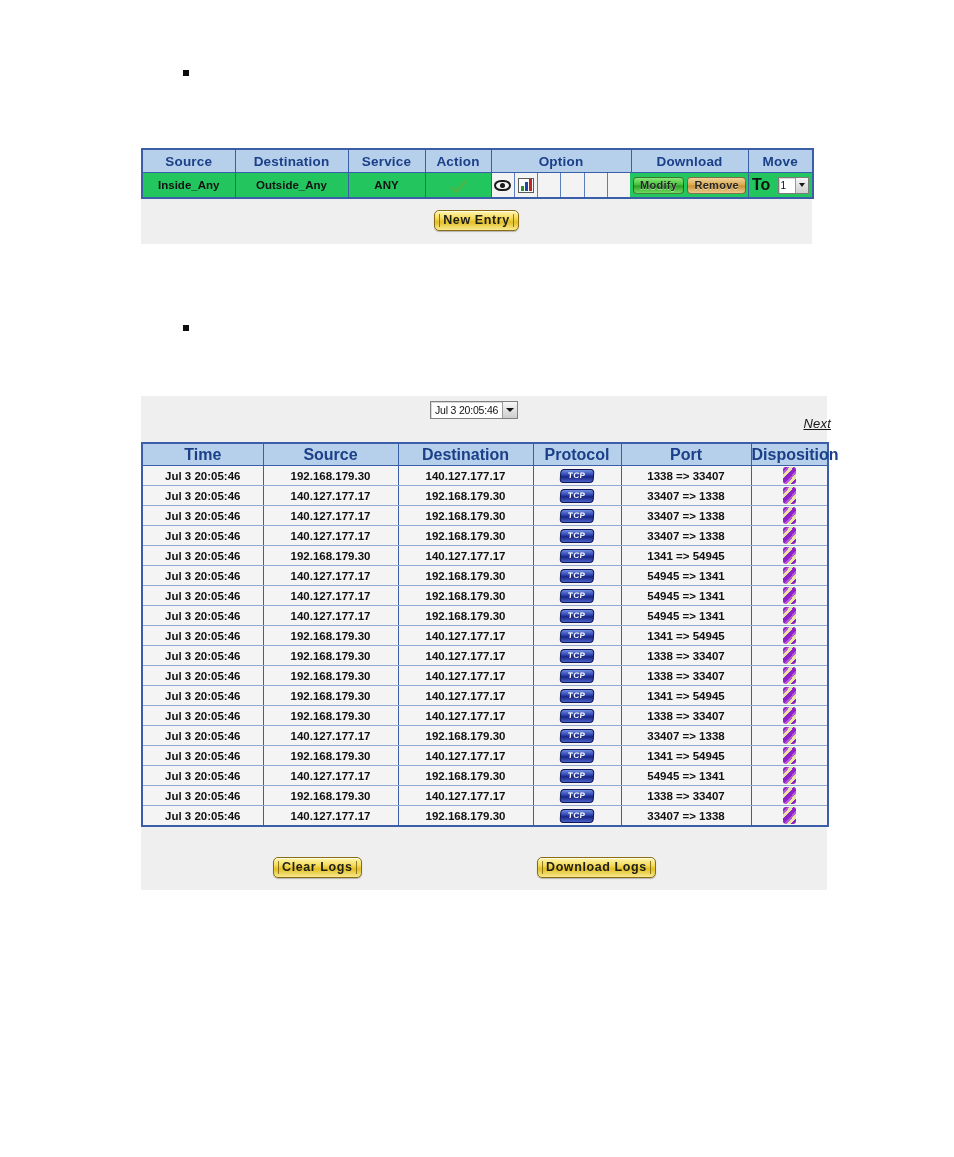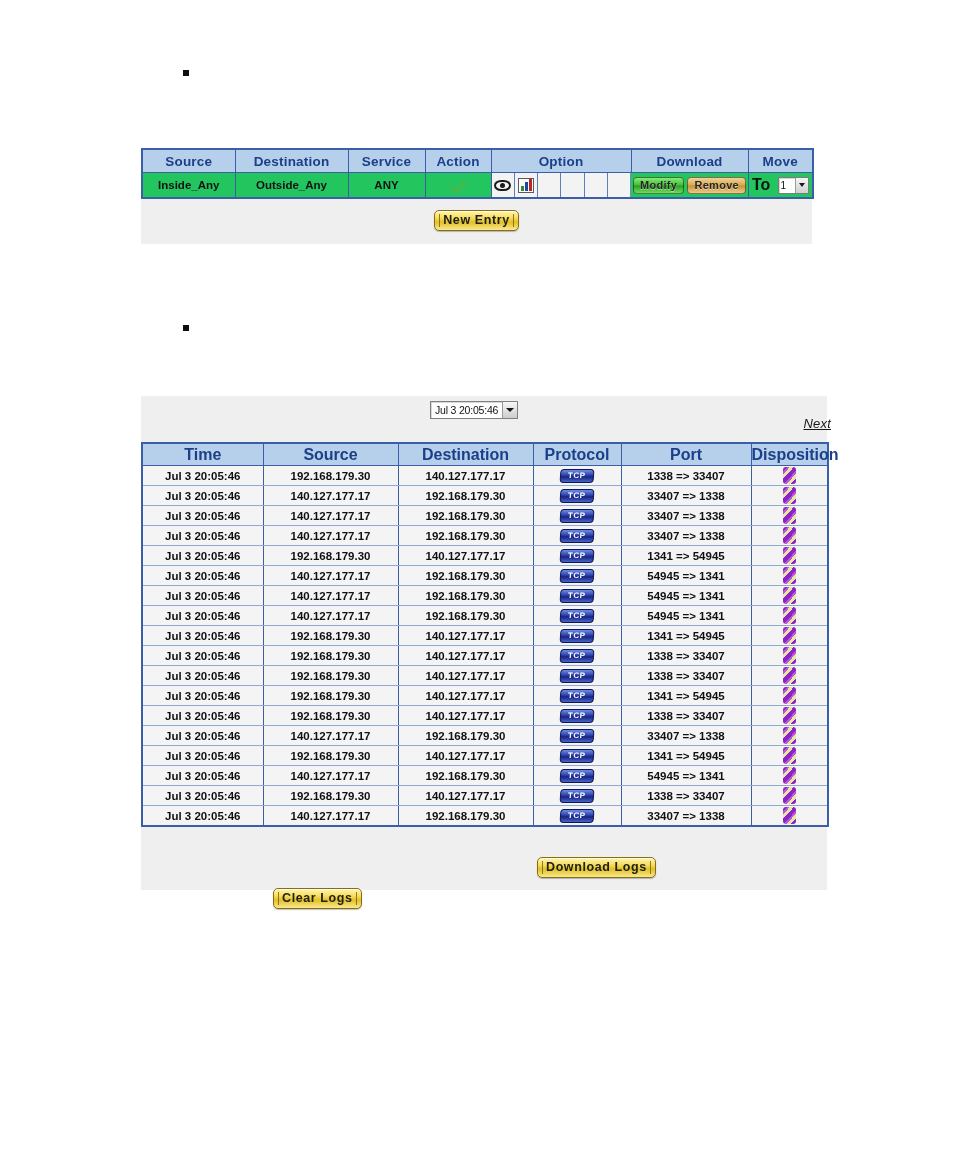--- a/index.html
+++ b/index.html
@@ -347,21 +347,21 @@
       );
     vertical-align: middle;
   }
   #log-buttons {
     position: absolute;
     left: 0;
     top: 452px;
     width: 686px;
     height: 42px;
   }
-  #clear-logs-btn  { position: absolute; left: 132px; top: 9px; margin-top: 31px; }
+  #clear-logs-btn  { position: absolute; left: 132px; top: 9px; }
   #download-logs-btn { position: absolute; left: 396px; top: 9px; }
 </style>
 </head>
 <body>
 
 <div class="bullet" id="bullet-1"></div>
 <div class="bullet" id="bullet-2"></div>
 
 <div class="panel" id="rule-panel">
 

